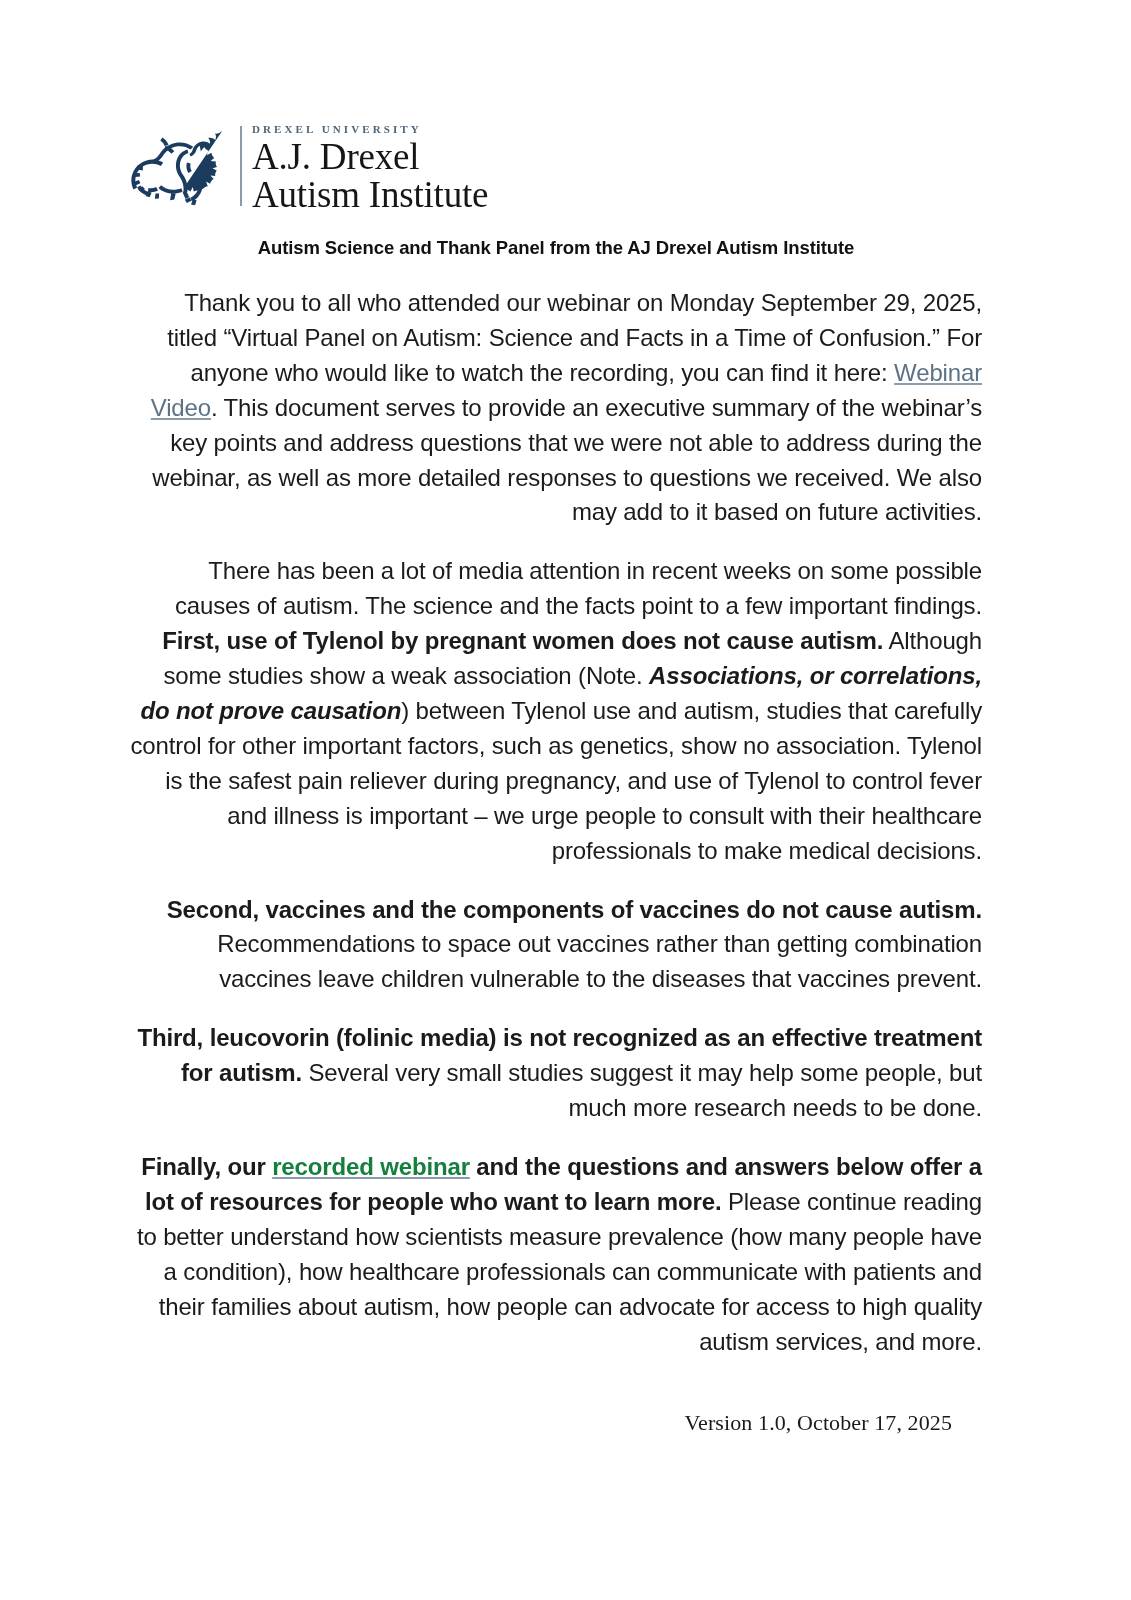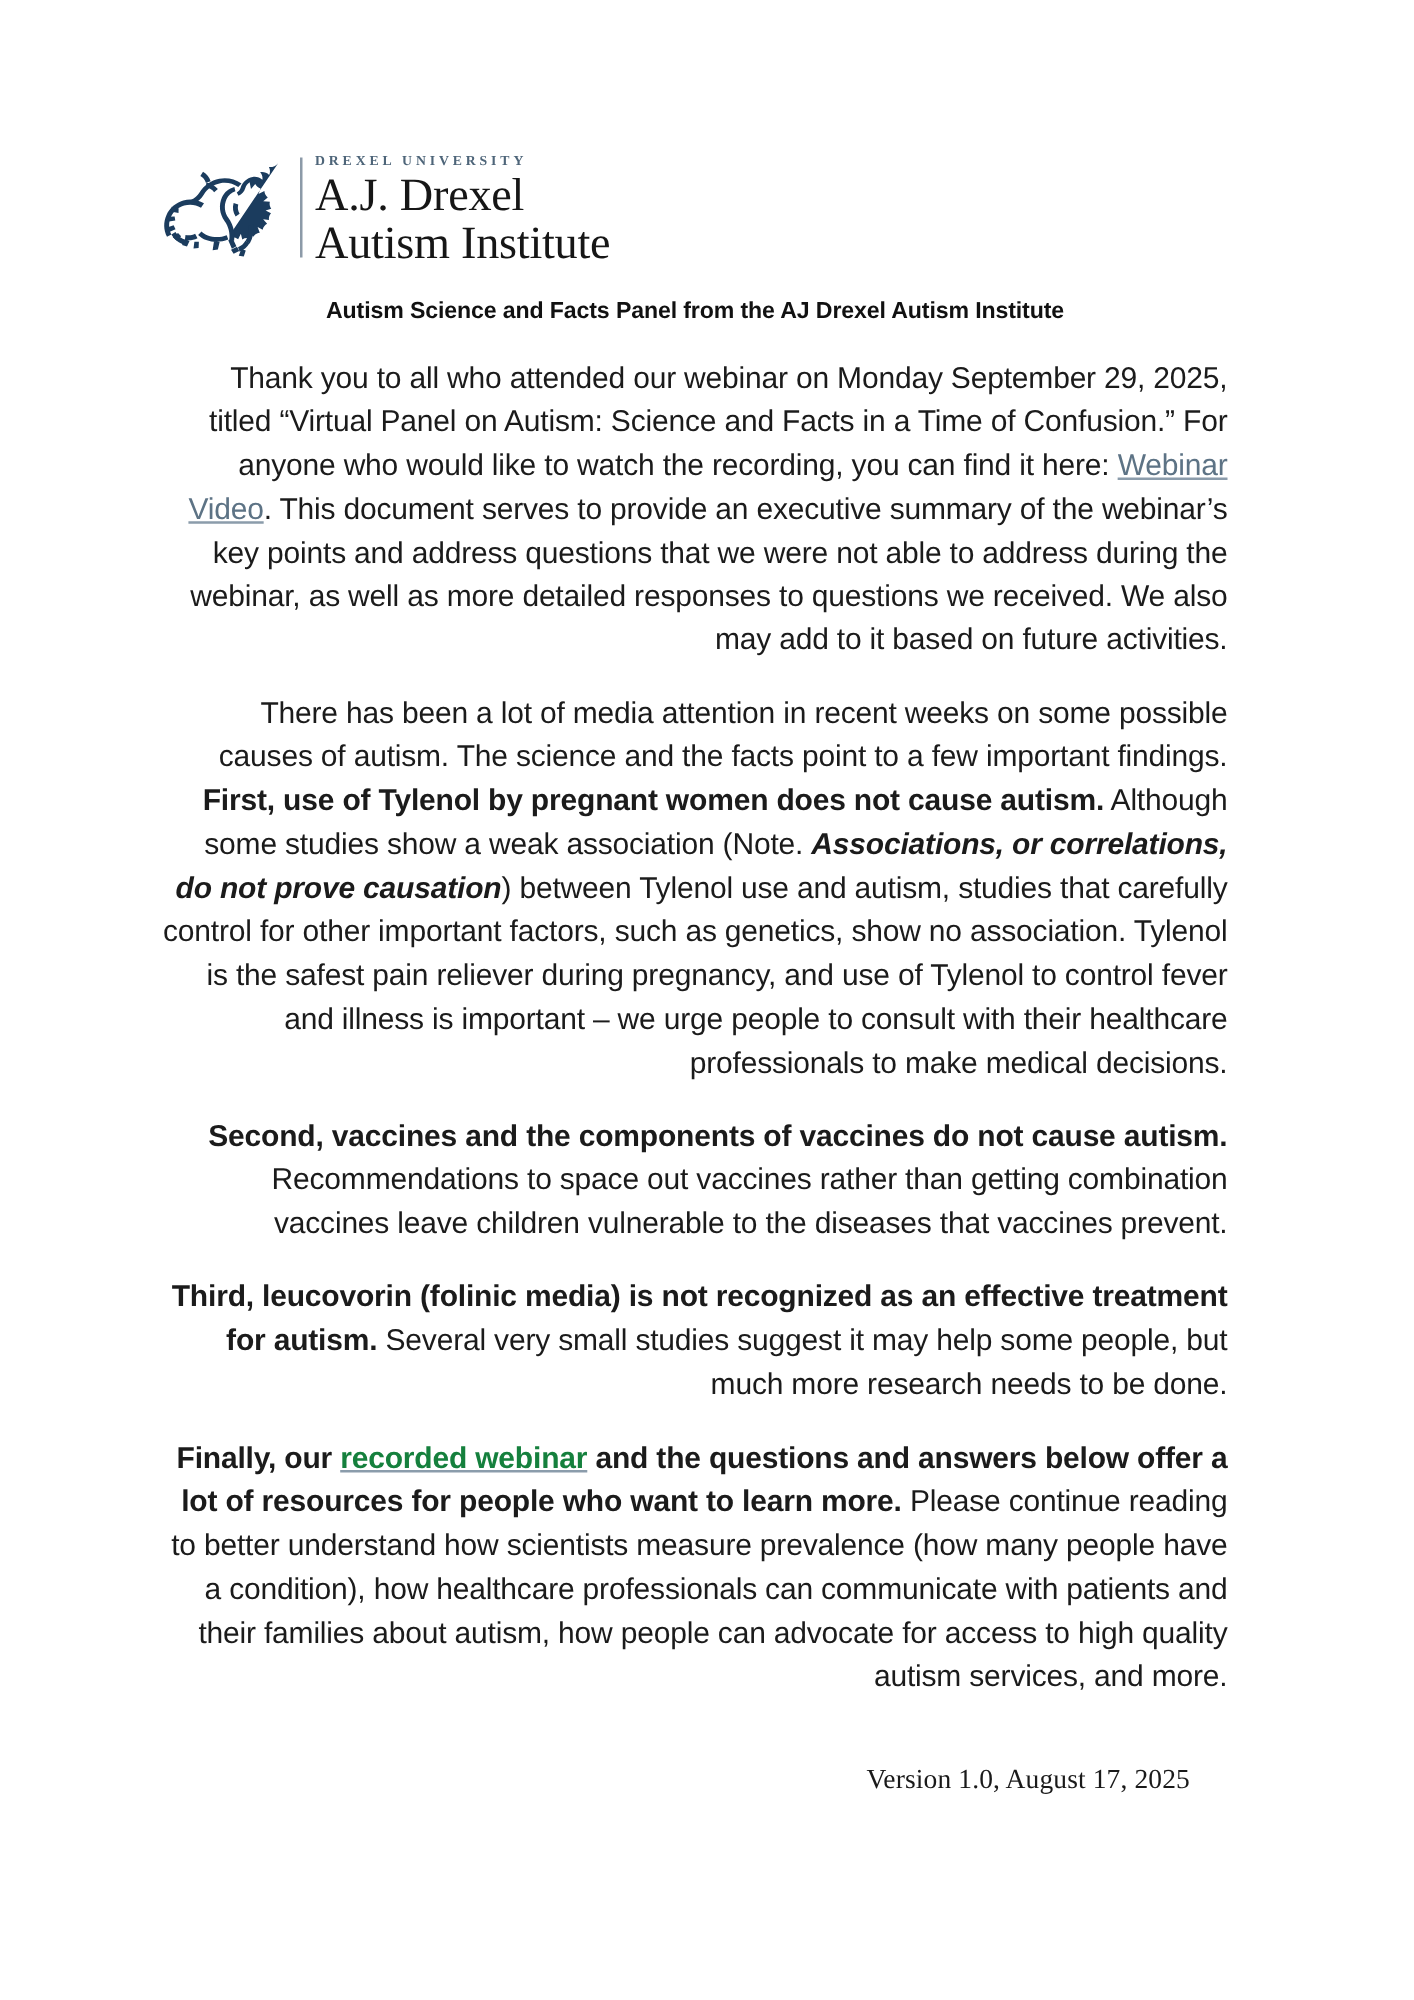--- a/index.html
+++ b/index.html
@@ -167,30 +167,30 @@
     <div class="logo-divider"></div>
     <div class="logo-words">
       <div class="logo-university">DREXEL UNIVERSITY</div>
       <div class="logo-name">A.J. Drexel</div>
       <div class="logo-name second">Autism Institute</div>
     </div>
   </div>
 
   <div class="doc">
 
-    <h1 class="doc-title">Autism Science and Facts Panel from the AJ Drexel Autism Institute</h1>
+    <h1 class="doc-title">Autism Science and Thank Panel from the AJ Drexel Autism Institute</h1>
 
     <p class="body-text"><span>Thank you to all who attended our webinar on Monday September 29, 2025, titled “Virtual Panel on Autism: Science and Facts in a Time of Confusion.” For anyone who would like to watch the recording, you can find it here: </span><a class="doclink" href="#">Webinar Video</a><span>. This document serves to provide an executive summary of the webinar’s key points and address questions that we were not able to address during the webinar, as well as more detailed responses to questions we received. We also may add to it based on future activities.</span></p>
 
 
     <p class="body-text"><span>There has been a lot of media attention in recent weeks on some possible causes of autism. The science and the facts point to a few important findings. </span><b>First, use of Tylenol by pregnant women does not cause autism.</b><span> Although some studies show a weak association (Note. </span><span class="bi">Associations, or correlations, do not prove causation</span><span>) between Tylenol use and autism, studies that carefully control for other important factors, such as genetics, show no association. Tylenol is the safest pain reliever during pregnancy, and use of Tylenol to control fever and illness is important – we urge people to consult with their healthcare professionals to make medical decisions.</span></p>
 
     <p class="body-text"><b>Second, vaccines and the components of vaccines do not cause autism.</b><span> Recommendations to space out vaccines rather than getting combination vaccines leave children vulnerable to the diseases that vaccines prevent.</span></p>
 
     <p class="body-text"><b>Third, leucovorin (folinic media) is not recognized as an effective treatment for autism.</b><span> Several very small studies suggest it may help some people, but much more research needs to be done.</span></p>
 
     <p class="body-text"><b>Finally, our </b><a class="doclink bold" href="#">recorded webinar</a><b> and the questions and answers below offer a lot of resources for people who want to learn more.</b><span> Please continue reading to better understand how scientists measure prevalence (how many people have a condition), how healthcare professionals can communicate with patients and their families about autism, how people can advocate for access to high quality autism services, and more.</span></p>
 
   </div>
 
-  <div class="footer">Version 1.0, August 17, 2025</div>
+  <div class="footer">Version 1.0, October 17, 2025</div>
 
 </div>
 
 </body></html>

